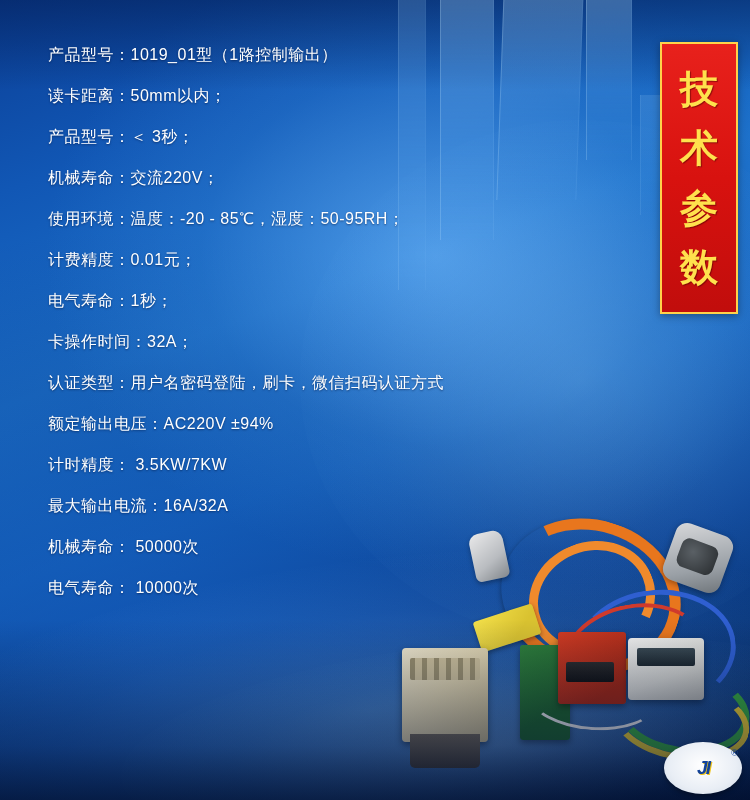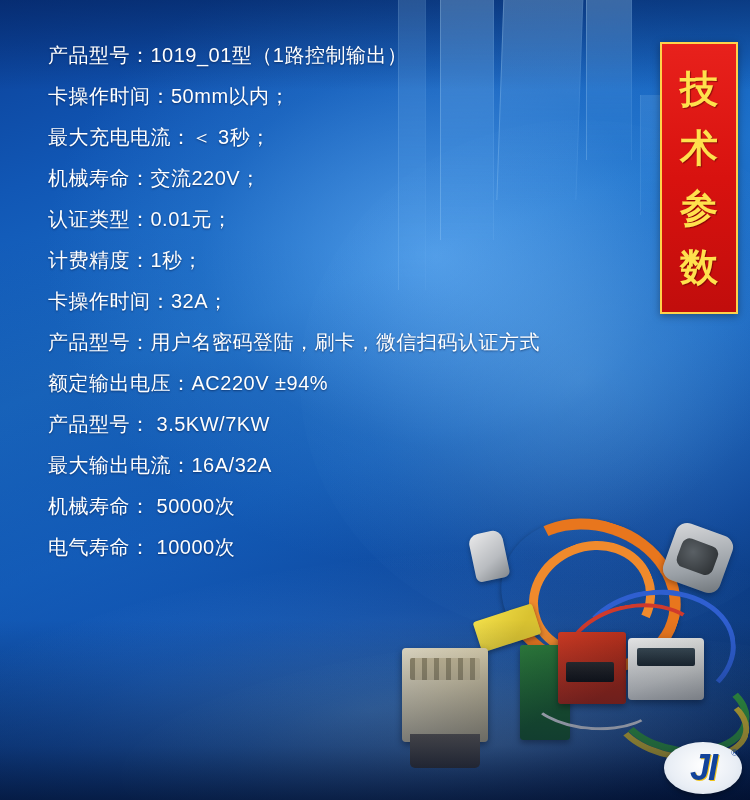--- a/index.html
+++ b/index.html
@@ -67,21 +67,21 @@
 
   
   .spec-list {
     position: absolute;
     left: 48px;
     top: 44px;
     width: 600px;
   }
   .spec-line {
     color: #ffffff;
-    font-size: 20px;
+    font-size: 16px;
     line-height: 22px;
     height: 41px;
     white-space: nowrap;
     text-shadow: 0 1px 2px rgba(0,20,60,0.55);
     letter-spacing: 0.5px;
   }
 
   
   .title-badge {
     position: absolute;
@@ -251,21 +251,21 @@
     width: 78px;
     height: 52px;
     background: radial-gradient(ellipse at 50% 45%, #ffffff 0%, #e9eef5 60%, #cfd8e4 100%);
     border-radius: 50%;
     box-shadow: 0 2px 5px rgba(0,0,0,0.35);
     display: flex;
     align-items: center;
     justify-content: center;
   }
   .logo-mark {
-    font-size: 36px;
+    font-size: 19px;
     font-weight: bold;
     color: #12439a;
     font-style: italic;
     letter-spacing: -2px;
     text-shadow: 1px 1px 0 #f0c419;
   }
   .logo-r {
     position: absolute;
     right: 4px;
     top: 6px;
@@ -285,29 +285,30 @@
   <div class="panel p2"></div>
   <div class="panel p3"></div>
   <div class="panel p5"></div>
 
   <div class="swoosh sw3"></div>
   <div class="swoosh sw1"></div>
   <div class="swoosh sw2"></div>
 
   <div class="spec-list">
     <div class="spec-line">产品型号：1019_01型（1路控制输出）</div>
-    <div class="spec-line">卡操作时间：50mm以内；</div>
-    <div class="spec-line">最大充电电流：＜ 3秒；</div>
+    <div class="spec-line">读卡距离：50mm以内；</div>
+    <div class="spec-line">产品型号：＜ 3秒；</div>
     <div class="spec-line">机械寿命：交流220V；</div>
-    <div class="spec-line">认证类型：0.01元；</div>
-    <div class="spec-line">计费精度：1秒；</div>
+    <div class="spec-line">使用环境：温度：-20 - 85℃，湿度：50-95RH；</div>
+    <div class="spec-line">计费精度：0.01元；</div>
+    <div class="spec-line">电气寿命：1秒；</div>
     <div class="spec-line">卡操作时间：32A；</div>
-    <div class="spec-line">产品型号：用户名密码登陆，刷卡，微信扫码认证方式</div>
+    <div class="spec-line">认证类型：用户名密码登陆，刷卡，微信扫码认证方式</div>
     <div class="spec-line">额定输出电压：AC220V ±94%</div>
-    <div class="spec-line">产品型号： 3.5KW/7KW</div>
+    <div class="spec-line">计时精度： 3.5KW/7KW</div>
     <div class="spec-line">最大输出电流：16A/32A</div>
     <div class="spec-line">机械寿命： 50000次</div>
     <div class="spec-line">电气寿命： 10000次</div>
   </div>
 
   <div class="title-badge">
     <span>技</span>
     <span>术</span>
     <span>参</span>
     <span>数</span>

